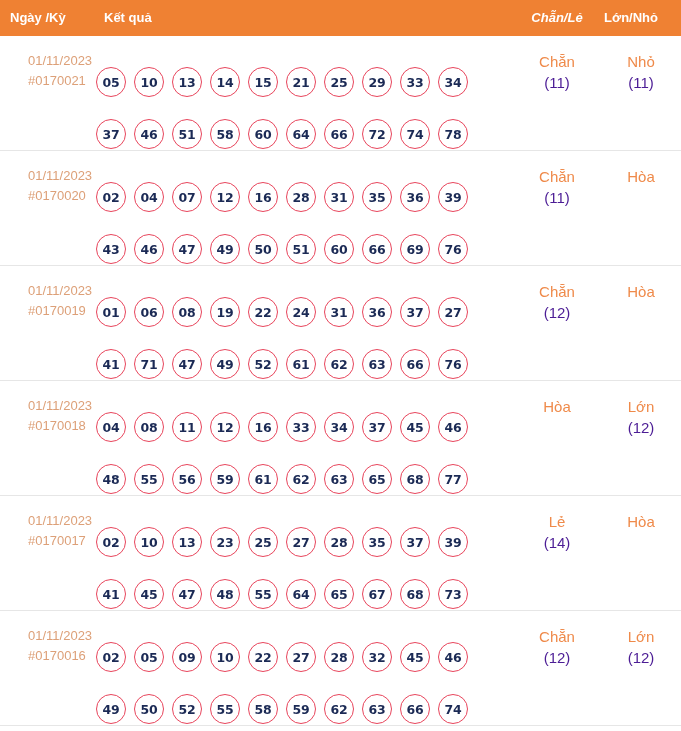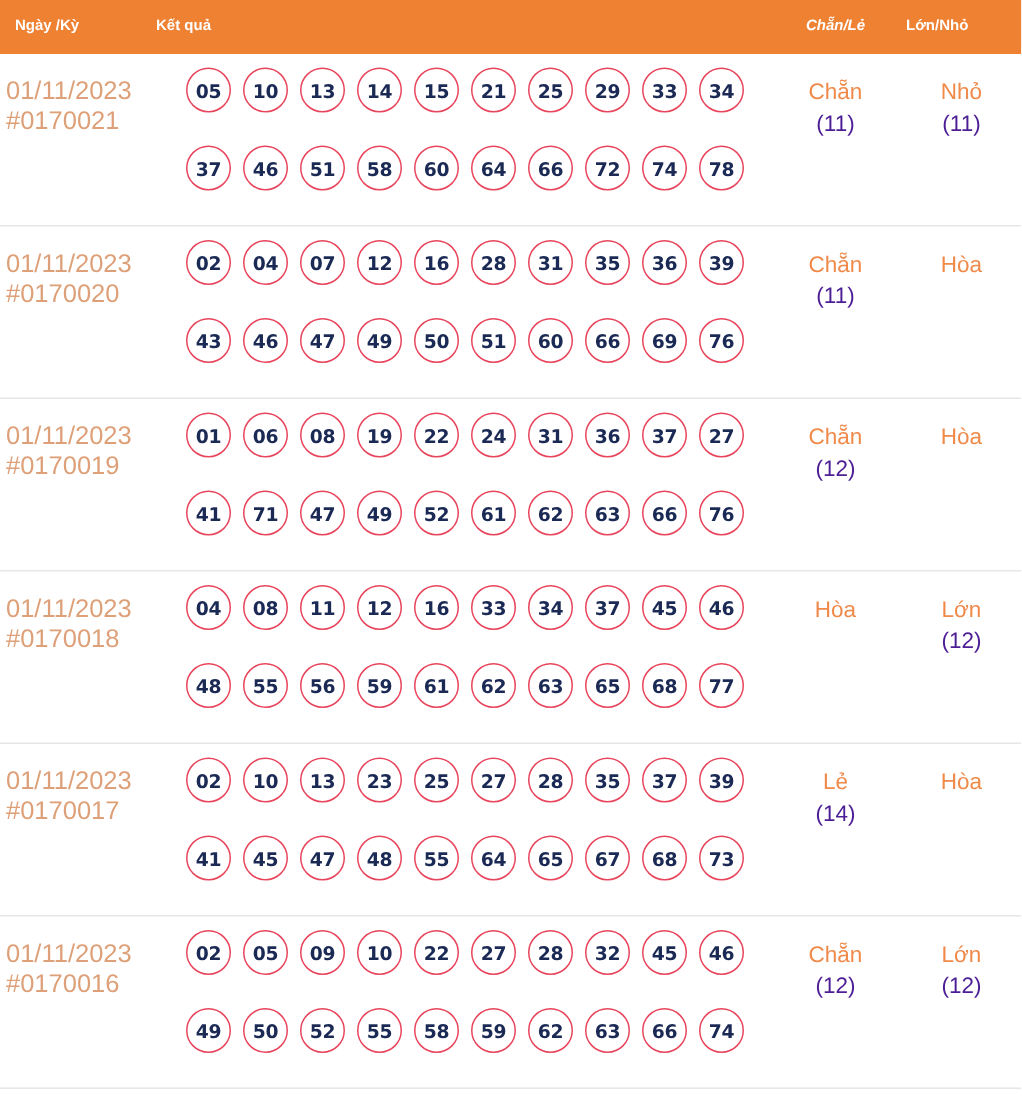--- a/index.html
+++ b/index.html
@@ -15,58 +15,57 @@
   .thead {
     height:36px;
     background:#ef8133;
     position:relative;
   }
   .thead .th {
     position:absolute;
     top:0; height:36px;
     line-height:36px;
     color:#ffffff;
-    font-size:10px;
+    font-size:13px;
     font-weight:bold;
     white-space:nowrap;
   }
   .th-date   { left:10px; }
   .th-result { left:104px; }
   .th-parity { left:506px; width:102px; text-align:center;font-style:italic; }
   .th-size   { left:604px; width:74px; text-align:left; }
 
   
   .row {
     position:relative;
     height:115px;
     border-bottom:1px solid #e6e6e6;
   }
   .row:last-child { border-bottom:1px solid #e6e6e6; }
 
   .cell-date {
     position:absolute;
-    left:4px; top:15px;
+    left:28px; top:15px;
     width:90px;
     color:#dda078;
-    font-size:17px;
+    font-size:13px;
     line-height:20px;
     white-space:nowrap;
   }
   .cell-date .kyline { display:block; }
 
   .cell-result {
     position:absolute;
     left:96px; top:9px;
     width:400px;
   }
   .ball-row {
     display:flex;
     height:52px;
-    align-items:flex-start;
-    margin-left:28px;
+    align-items:flex-end;
   }
   .ball {
     width:30px; height:30px;
     min-width:30px;
     border:1.4px solid #e8455c;
     border-radius:50%;
     background:#ffffff;
     color:#1b2a55;
     font-size:12.5px;
     font-weight:bold;

